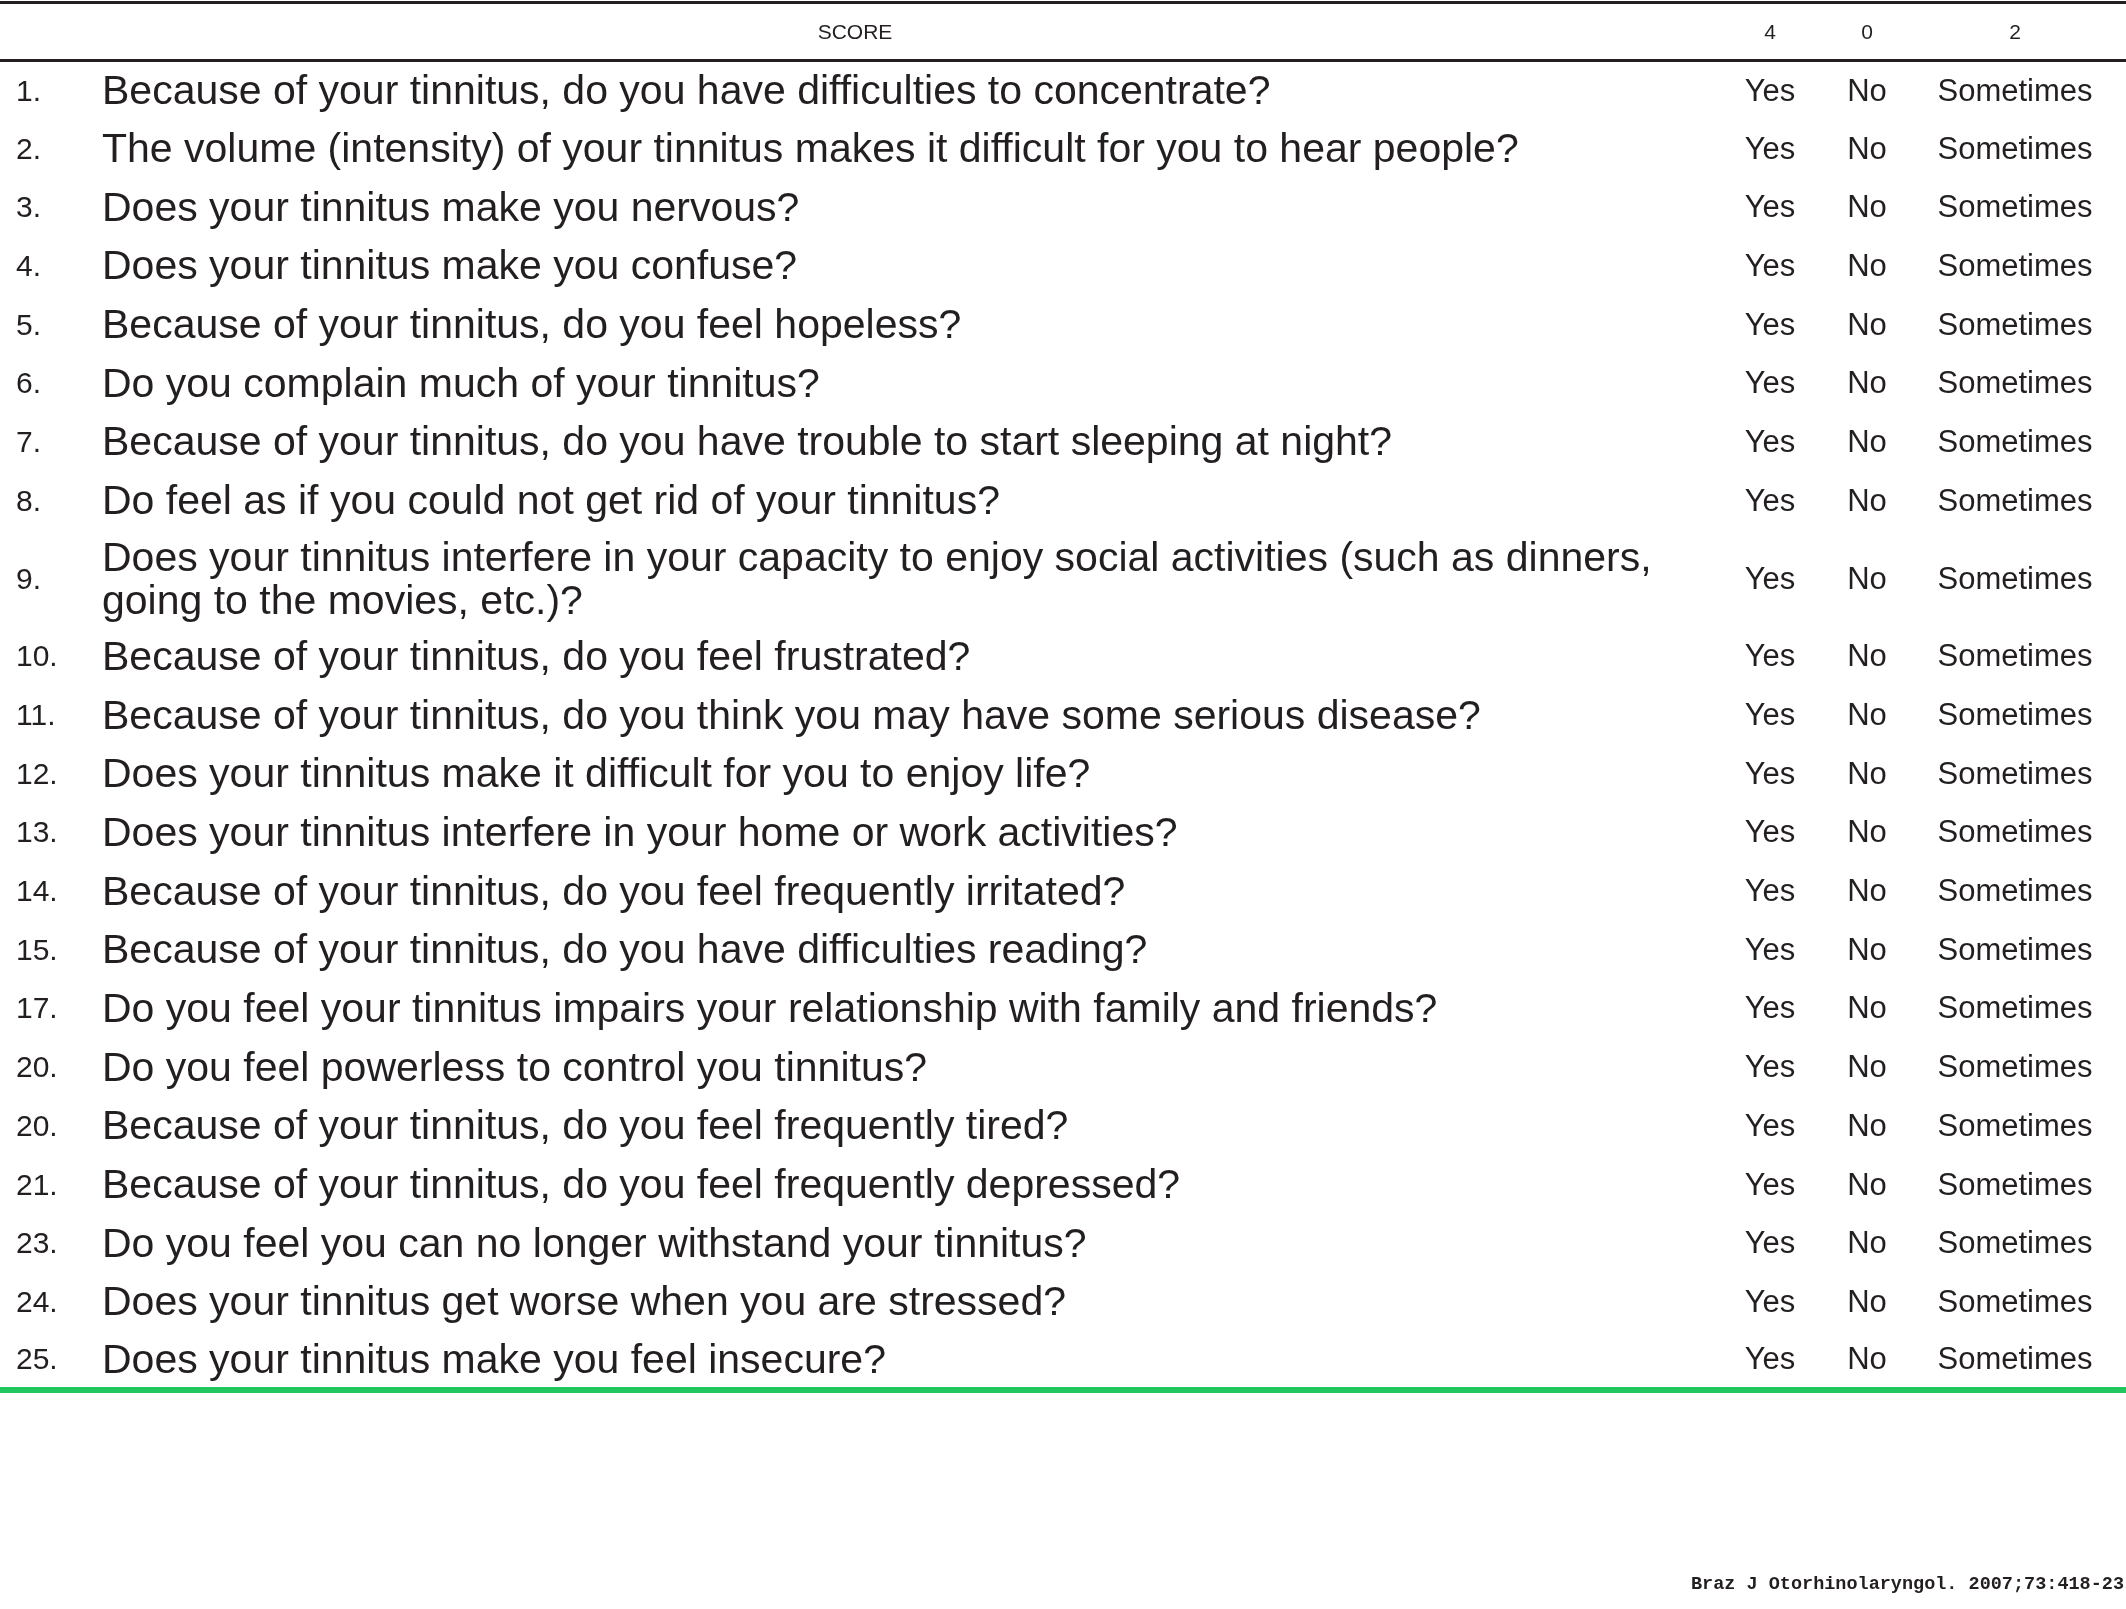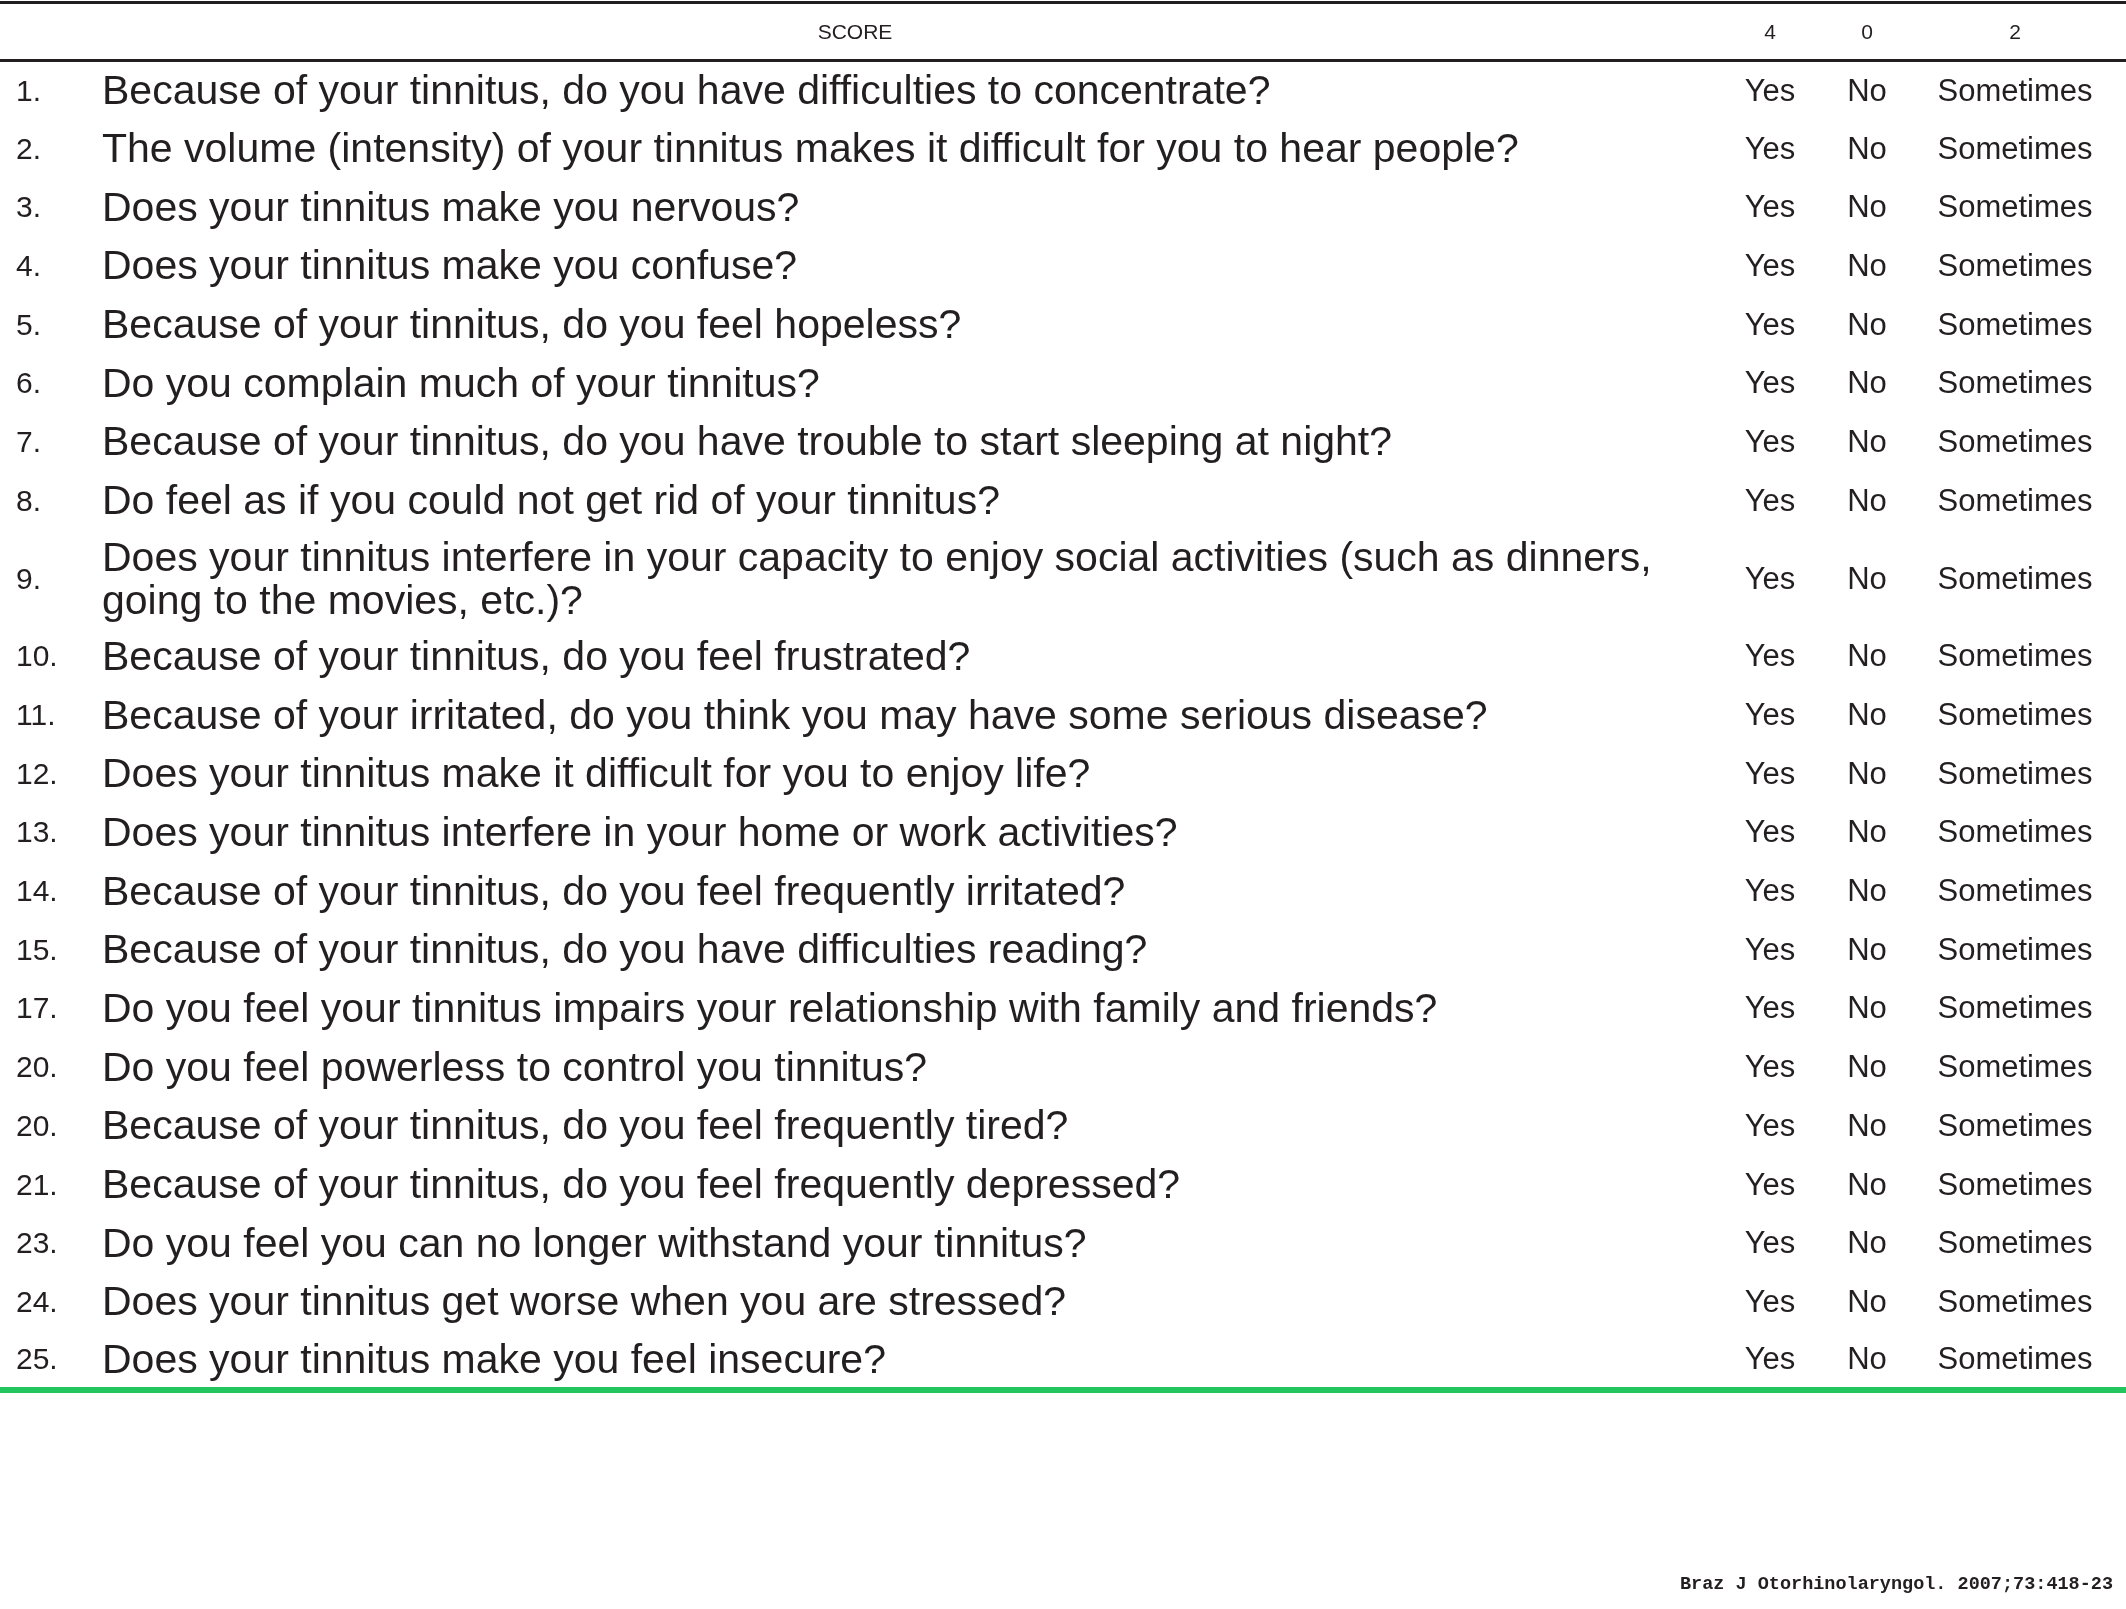--- a/index.html
+++ b/index.html
@@ -12,21 +12,21 @@
   .tbl td { padding: 0; vertical-align: middle; font-size: 31px; }
   .tbl tbody tr:last-child td { border-bottom: 6px solid #22c55e; }
   td.num { padding-left: 16px; font-size: 30px; }
   td.q { font-size: 41px; line-height: 43px; padding-right: 20px; }
   td.ans { text-align: center; font-size: 31px; }
   col.c-num { width: 102px; }
   col.c-q { width: 1608px; }
   col.c-yes { width: 120px; }
   col.c-no { width: 74px; }
   col.c-some { width: 222px; }
-  .footer { position: absolute; right: 13px; top: 1574px; font-family: "Liberation Mono", monospace; font-size: 18.5px; color: #231f20; font-weight: bold; letter-spacing: 0px; margin-left: 28px; }
+  .footer { position: absolute; right: 2px; top: 1574px; font-family: "Liberation Mono", monospace; font-size: 18.5px; color: #231f20; font-weight: bold; letter-spacing: 0px; margin-left: 28px; }
 </style>
 </head>
 <body>
 
 <table class="tbl">
   <colgroup>
     <col class="c-num">
       <col class="c-q">
       <col class="c-yes">
       <col class="c-no">
@@ -106,21 +106,21 @@
       </tr>
       <tr>
         <td class="num">10.</td>
         <td class="q">Because of your tinnitus, do you feel frustrated?</td>
         <td class="ans">Yes</td>
         <td class="ans">No</td>
         <td class="ans">Sometimes</td>
       </tr>
       <tr>
         <td class="num">11.</td>
-        <td class="q">Because of your irritated, do you think you may have some serious disease?</td>
+        <td class="q">Because of your tinnitus, do you think you may have some serious disease?</td>
         <td class="ans">Yes</td>
         <td class="ans">No</td>
         <td class="ans">Sometimes</td>
       </tr>
       <tr>
         <td class="num">12.</td>
         <td class="q">Does your tinnitus make it difficult for you to enjoy life?</td>
         <td class="ans">Yes</td>
         <td class="ans">No</td>
         <td class="ans">Sometimes</td>

